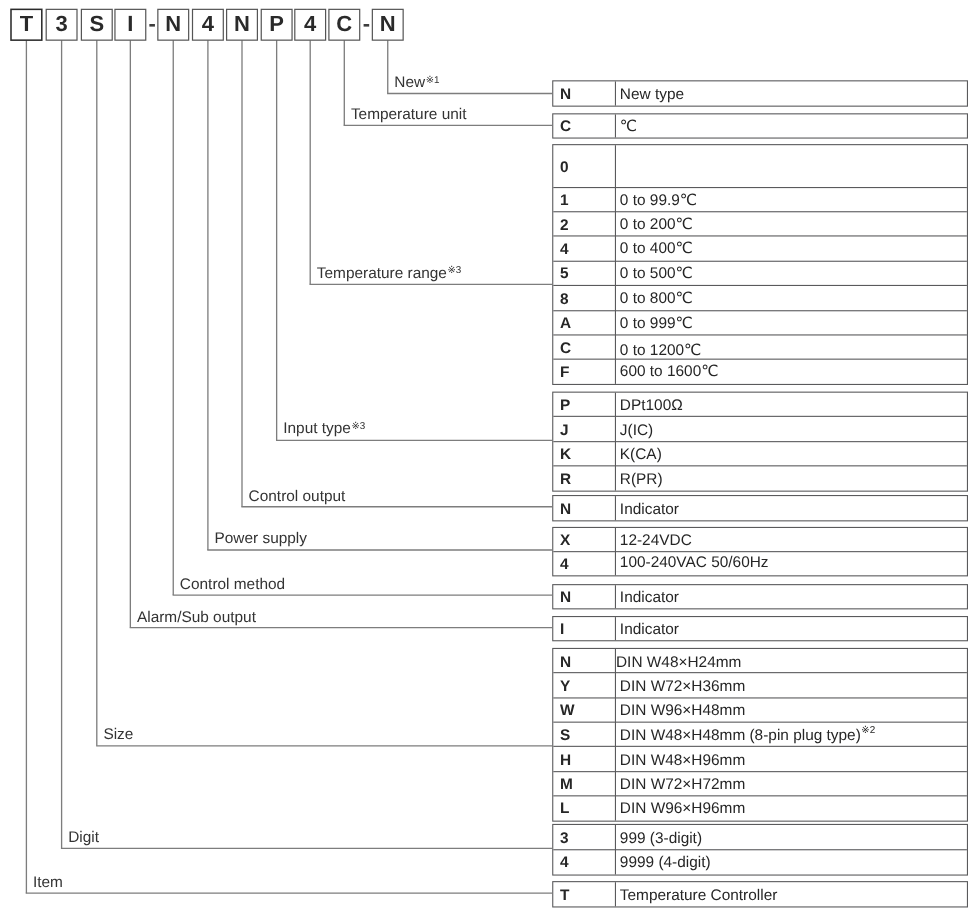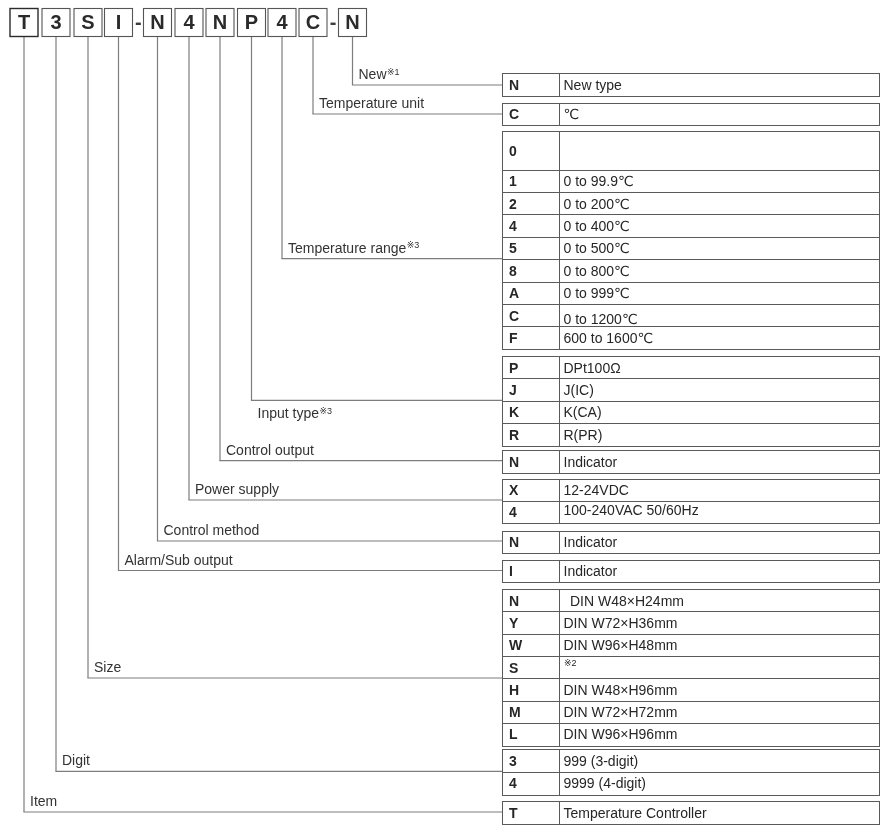--- a/index.html
+++ b/index.html
@@ -146,21 +146,21 @@
       <span>C</span>
     </div>
     <div class="codebox" style="left: 338.5px; top: 8.5px; width: 28px; height: 28px;">
       <span>N</span>
     </div>
     <div class="hyphen" style="left: 132.3px; top: 11px; width: 12px; height: 22px;">-</div>
     <div class="hyphen" style="left: 327.2px; top: 11px; width: 12px; height: 22px;">-</div>
     <div class="grouplabel" style="left: 358.5px; top: 66px;"><span>New</span><span class="note">※1</span></div>
     <div class="grouplabel" style="left: 319px; top: 95px;"><span>Temperature unit</span></div>
     <div class="grouplabel" style="left: 288px; top: 239.6px;"><span>Temperature range</span><span class="note">※3</span></div>
-    <div class="grouplabel" style="left: 257.5px; top: 381.3px; margin-top: 24px;"><span>Input type</span><span class="note">※3</span></div>
+    <div class="grouplabel" style="left: 257.5px; top: 381.3px;"><span>Input type</span><span class="note">※3</span></div>
     <div class="grouplabel" style="left: 226px; top: 441.7px;"><span>Control output</span></div>
     <div class="grouplabel" style="left: 195px; top: 481px;"><span>Power supply</span></div>
     <div class="grouplabel" style="left: 163.5px; top: 522px;"><span>Control method</span></div>
     <div class="grouplabel" style="left: 124.5px; top: 551.5px;"><span>Alarm/Sub output</span></div>
     <div class="grouplabel" style="left: 94px; top: 659px;"><span>Size</span></div>
     <div class="grouplabel" style="left: 62px; top: 752.3px;"><span>Digit</span></div>
     <div class="grouplabel" style="left: 30px; top: 793px;"><span>Item</span></div>
     <div class="grouptable" style="left: 502px; top: 73px; width: 378px; height: 23.5px;">
       <div class="coldiv" style="left: 55.5px;"></div>
       <div class="cell code" style="left: 6px; top: 0px; height: 21.5px;">N</div>
@@ -270,36 +270,37 @@
     <div class="grouptable" style="left: 502px; top: 559.5px; width: 378px; height: 23px;">
       <div class="coldiv" style="left: 55.5px;"></div>
       <div class="cell code" style="left: 6px; top: 0px; height: 21px;">I</div>
       <div class="cell desc" style="left: 60.5px; top: 0px; height: 21px;">
         <span>Indicator</span>
       </div>
     </div>
     <div class="grouptable" style="left: 502px; top: 588.5px; width: 378px; height: 158.1px;">
       <div class="coldiv" style="left: 55.5px;"></div>
       <div class="cell code" style="left: 6px; top: 0px; height: 22.3px;">N</div>
-      <div class="cell desc" style="left: 67px; top: 0px; height: 22.3px;">
+      <div class="cell desc" style="left: 57px; top: 0px; height: 22.3px;">
         <span>DIN W48×H24mm</span>
       </div>
       <div class="rowdiv" style="top: 21.8px;"></div>
       <div class="cell code" style="left: 6px; top: 22.3px; height: 22.3px;">Y</div>
       <div class="cell desc" style="left: 60.5px; top: 22.3px; height: 22.3px;">
         <span>DIN W72×H36mm</span>
       </div>
       <div class="rowdiv" style="top: 44.1px;"></div>
       <div class="cell code" style="left: 6px; top: 44.6px; height: 22.3px;">W</div>
       <div class="cell desc" style="left: 60.5px; top: 44.6px; height: 22.3px;">
         <span>DIN W96×H48mm</span>
       </div>
       <div class="rowdiv" style="top: 66.4px;"></div>
       <div class="cell code" style="left: 6px; top: 66.9px; height: 22.3px;">S</div>
       <div class="cell desc" style="left: 60.5px; top: 66.9px; height: 22.3px;">
+        <span>DIN W48×H48mm (8-pin plug type)</span>
         <span class="note">※2</span>
       </div>
       <div class="rowdiv" style="top: 88.7px;"></div>
       <div class="cell code" style="left: 6px; top: 89.2px; height: 22.3px;">H</div>
       <div class="cell desc" style="left: 60.5px; top: 89.2px; height: 22.3px;">
         <span>DIN W48×H96mm</span>
       </div>
       <div class="rowdiv" style="top: 111px;"></div>
       <div class="cell code" style="left: 6px; top: 111.5px; height: 22.3px;">M</div>
       <div class="cell desc" style="left: 60.5px; top: 111.5px; height: 22.3px;">

